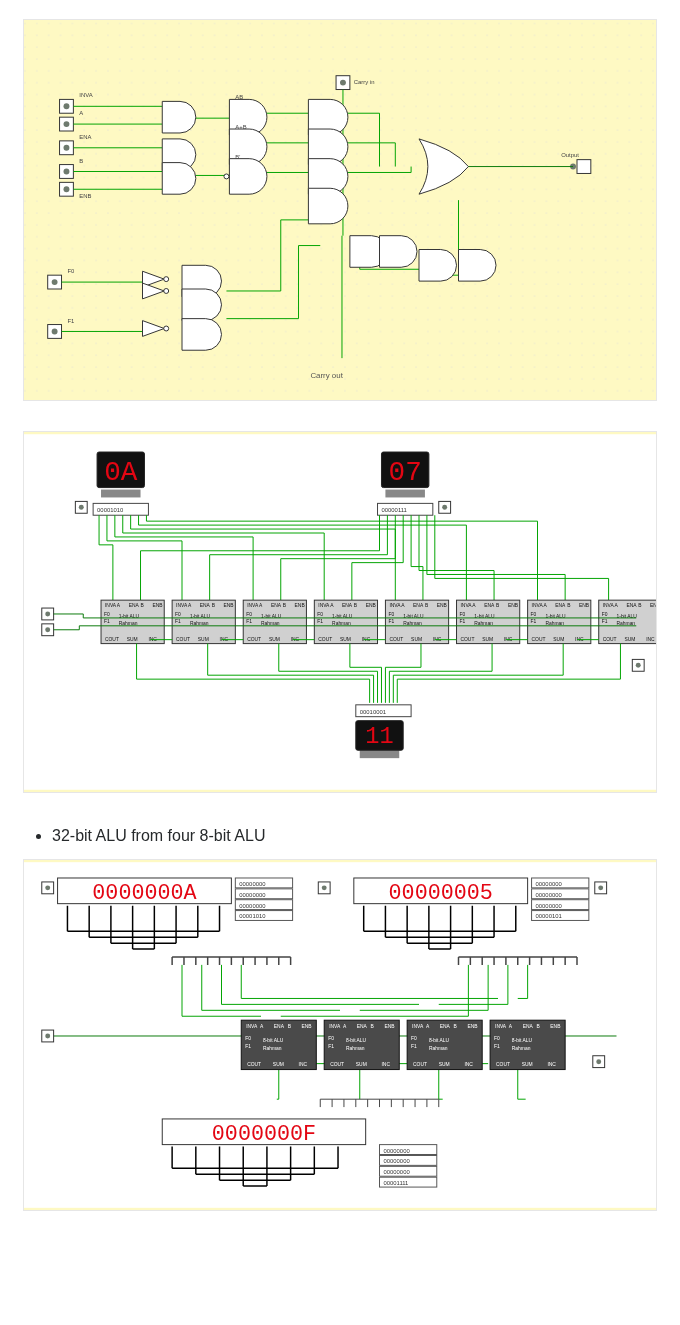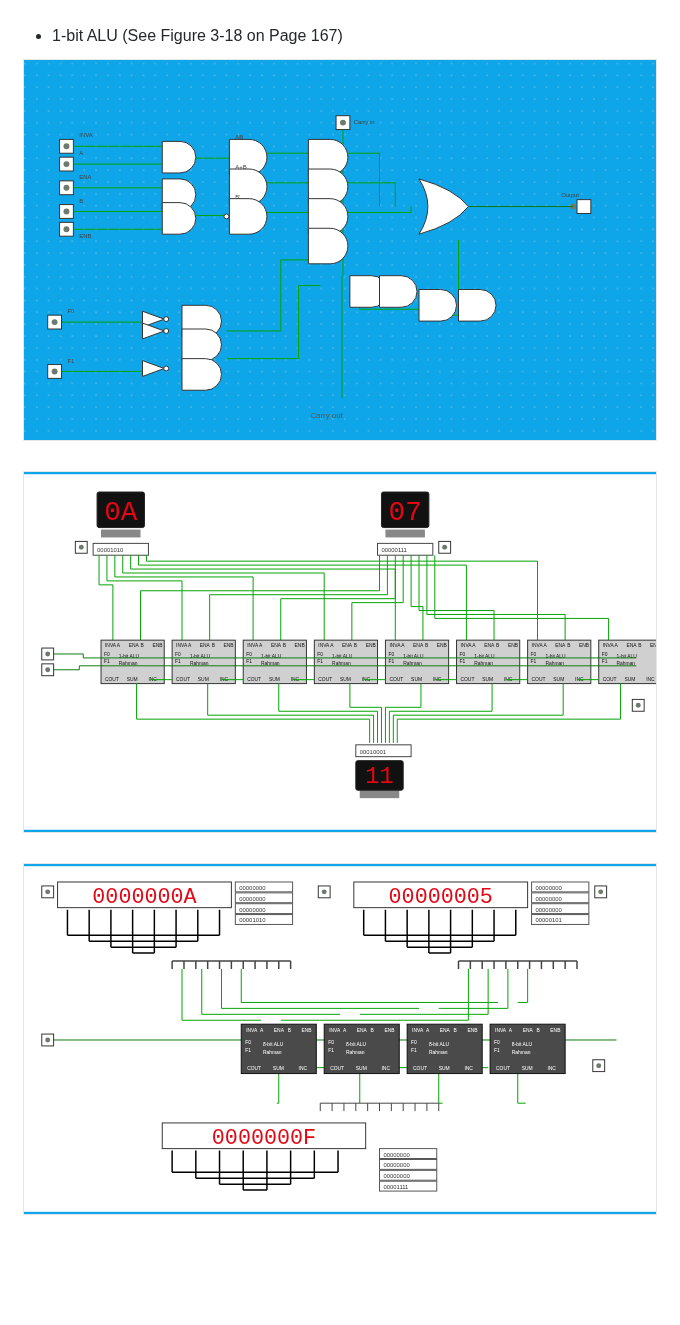--- a/index.html
+++ b/index.html
@@ -1,19 +1,19 @@
 <!DOCTYPE html>
 <html><head>
 <meta charset="utf-8">
 <style>
   html,body{margin:0;padding:0;background:#fff;font-family:-apple-system,BlinkMacSystemFont,"Segoe UI",Arial,sans-serif;color:#26292b;width:680px}
   .wrap{padding:8px 24px 32px}
   ul.top{list-style:disc;padding-left:28px;margin:0}
   ul.top>li{margin:16px 0 8px;font-size:16px;line-height:1.5}
-  .figure{margin:12px 0 32px;background:#0ea5e9;box-shadow:0 0 0 1px #e6e6e6;position:relative}
+  .figure{margin:12px 0 32px;background:#fef9c3;box-shadow:0 0 0 1px #e6e6e6;position:relative}
   
   .fig1{height:380px}
   .fig1 svg{display:block}
   .pin{fill:#fff;stroke:#333;stroke-width:1}
   .pin-dot{fill:#6e7a6e}
   .wire{stroke:#00a400;stroke-width:1;fill:none}
   .wire-dk{stroke:#0a7a0a;stroke-width:1;fill:none}
   .gate{fill:#fff;stroke:#333;stroke-width:1}
   .tiny{font:6px Arial;fill:#444}
   .small{font:8px Arial;fill:#555}
@@ -28,24 +28,20 @@
   .chip32{fill:#4a4a4a;stroke:#111}
   .chip32t{font:5px Arial;fill:#fff}
   .hexbig{font-family:"DS-Digital","Courier New",monospace;fill:#e30613}
   .binbox{fill:#fff;stroke:#555}
   .bintxt{font:6px Arial;fill:#333}
 </style>
 </head>
 <body>
 
 <div class="wrap">
-<ul class="top">
-
-<li>1-bit ALU (See Figure 3-18 on Page 167)</li>
-</ul>
 
 <div class="figure fig1">
 <svg viewBox="0 0 640 380" width="100%" height="100%">
 
   <defs>
     <pattern id="dots" width="12" height="12" patternUnits="userSpaceOnUse">
       <circle cx="1" cy="1" r="0.6" fill="#d8d8d8"></circle>
     </pattern>
   </defs>
   <rect width="640" height="380" fill="url(#dots)"></rect>
@@ -388,20 +384,23 @@
   <g>
     <rect class="busbox" x="336" y="274" width="56" height="12"></rect>
     <text class="bintxt" x="340" y="283">00010001</text>
     <rect x="340" y="320" width="40" height="8" fill="#888"></rect>
     <rect class="disp7" x="336" y="290" width="48" height="30" rx="2"></rect>
     <text x="360" y="313" text-anchor="middle" class="hexbig" font-size="24">11</text>
   </g>
 </svg>
 </div>
 
+<ul class="top">
+<li>32-bit ALU from four 8-bit ALU</li>
+</ul>
 
 <div class="figure fig3">
 <svg viewBox="0 0 640 350" width="100%" height="100%">
   <rect width="640" height="350" fill="#fff"></rect>
 
   <g>
     <rect class="pin" x="18" y="20" width="12" height="12"></rect>
           <circle class="pin-dot" cx="24" cy="26" r="2.5"></circle>
     <rect x="34" y="16" width="176" height="26" fill="#fff" stroke="#333"></rect>
     <text x="122" y="37" text-anchor="middle" class="hexbig" font-size="22">0000000A</text>

